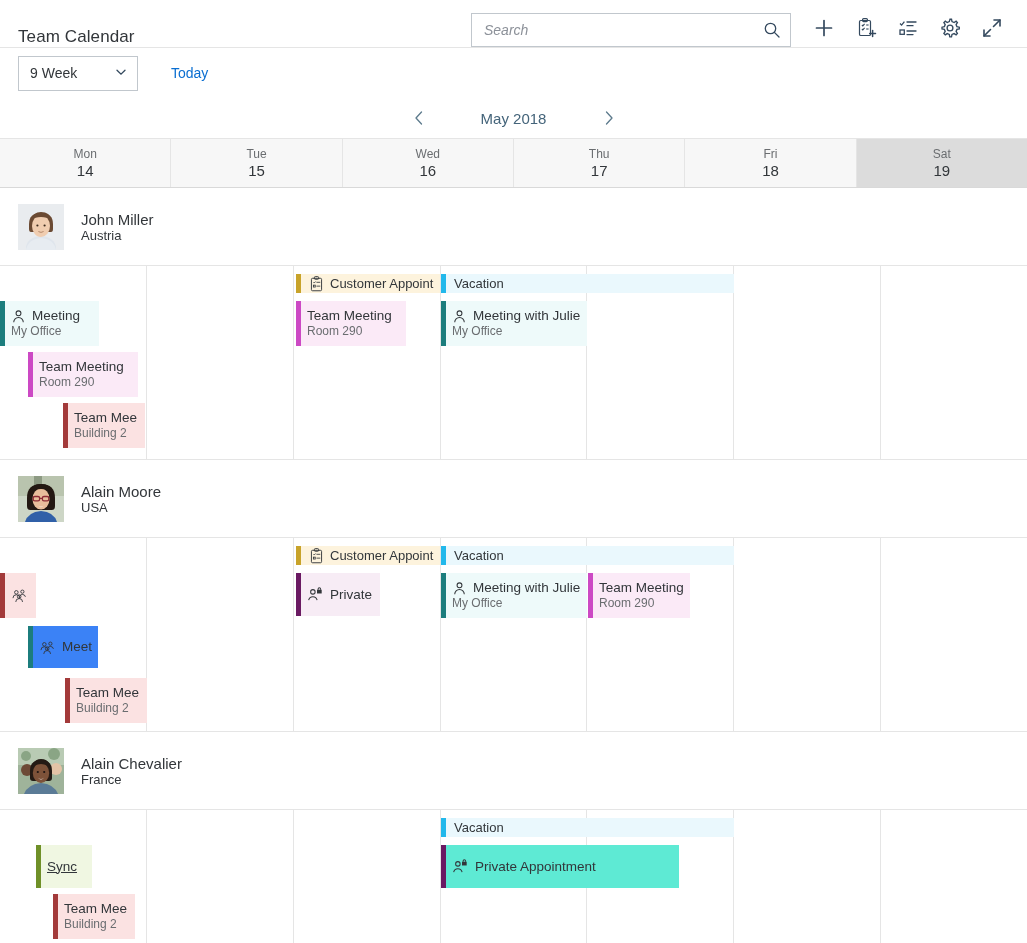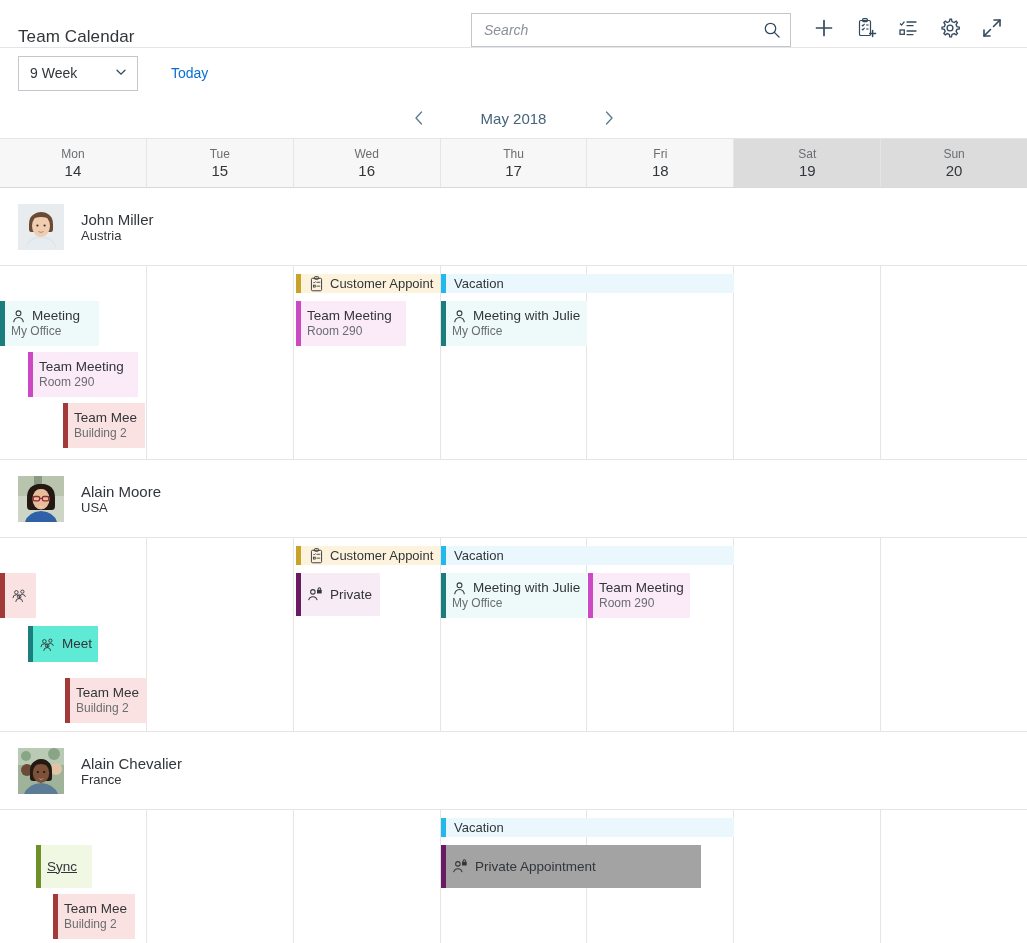--- a/index.html
+++ b/index.html
@@ -297,24 +297,20 @@
       <div class="dh-name">Thu</div>
       <div class="dh-num">17</div>
     </div>
     <div class="dayhead">
       <div class="dh-name">Fri</div>
       <div class="dh-num">18</div>
     </div>
     <div class="dayhead weekend">
       <div class="dh-name">Sat</div>
       <div class="dh-num">19</div>
-    </div>
-    <div class="dayhead weekend">
-      <div class="dh-name">Sun</div>
-      <div class="dh-num">20</div>
     </div>
   </div>
 
 <div id="rows">
     <div class="person-header">
       <div class="avatar">
         <svg viewBox="0 0 46 46">
           <rect width="46" height="46" fill="#e9ecef"></rect>
           <ellipse cx="23" cy="44" rx="15" ry="12" fill="#dfe5ec"></ellipse>
           <path d="M11 20 q0-11 12-11 q12 0 12 11 v5 q0 3-2 3 h-20 q-2 0-2-3 z" fill="#6b4a33"></path>
@@ -465,21 +461,21 @@
                 <circle cx="6.3" cy="4.3" r="2.1"></circle>
                 <path d="M2.3 11.1a4 4 0 0 1 8 0"></path>
                 <circle cx="13.4" cy="3.5" r="1.9"></circle>
                 <path d="M9.8 9.6a3.7 3.7 0 0 1 7.2 0"></path>
                 <circle cx="9.6" cy="9.3" r="2.1"></circle>
                 <path d="M5.6 15.6a4 4 0 0 1 8 0"></path>
               </svg>
             </span>
           </div>
         </div>
-        <div class="appt" style="left: 28px; width: 70px; top: 88px; height: 36px; background: #5eead4; border-left-color: rgb(28, 125, 125); border-left-width: 5px;">
+        <div class="appt" style="left: 28px; width: 70px; top: 88px; height: 42px; background: #3b82f6; border-left-color: rgb(28, 125, 125); border-left-width: 5px;">
           <div class="row1">
             <span class="ico">
               <svg width="17" height="15" viewBox="0 0 20 16" fill="none" stroke="#32363a" stroke-width="1.05">
                 <circle cx="6.3" cy="4.3" r="2.1"></circle>
                 <path d="M2.3 11.1a4 4 0 0 1 8 0"></path>
                 <circle cx="13.4" cy="3.5" r="1.9"></circle>
                 <path d="M9.8 9.6a3.7 3.7 0 0 1 7.2 0"></path>
                 <circle cx="9.6" cy="9.3" r="2.1"></circle>
                 <path d="M5.6 15.6a4 4 0 0 1 8 0"></path>
               </svg>
@@ -569,21 +565,21 @@
           <div class="row1">
             <span class="ttl">Sync</span>
           </div>
         </div>
         <div class="appt" style="left: 53px; width: 82px; top: 84px; height: 45px; background: rgb(251, 226, 226); border-left-color: rgb(163, 58, 58); border-left-width: 5px;">
           <div class="row1">
             <span class="ttl">Team Mee</span>
           </div>
           <div class="sub">Building 2</div>
         </div>
-        <div class="appt" style="left: 441px; width: 260px; top: 35px; height: 43px; background: #a3a3a3; border-left-color: rgb(106, 26, 98); border-left-width: 5px;">
+        <div class="appt" style="left: 441px; width: 238px; top: 35px; height: 43px; background: #5eead4; border-left-color: rgb(106, 26, 98); border-left-width: 5px;">
           <div class="row1">
             <span class="ico">
               <svg width="17" height="15" viewBox="0 0 18 16" fill="none" stroke="#32363a" stroke-width="1.1">
                 <circle cx="6.2" cy="5.2" r="2.4"></circle>
                 <path d="M1.7 14a4.6 4.6 0 0 1 9 0"></path>
                 <rect x="10.6" y="2.9" width="5" height="4" fill="#32363a" stroke="none"></rect>
                 <path d="M11.8 3.0 v-1.0 a1.3 1.3 0 0 1 2.6 0 v1.0"></path>
               </svg>
             </span>
             <span class="ttl">Private Appointment</span>

